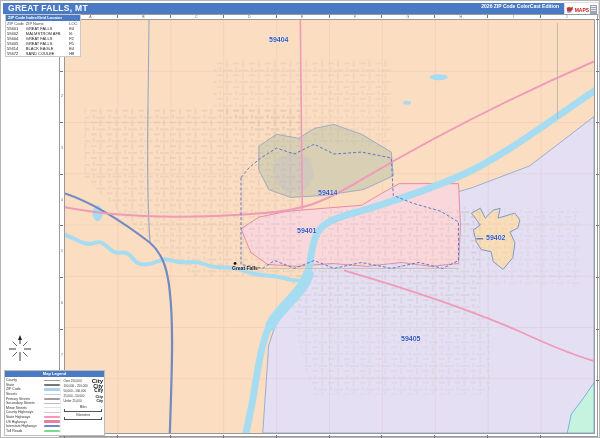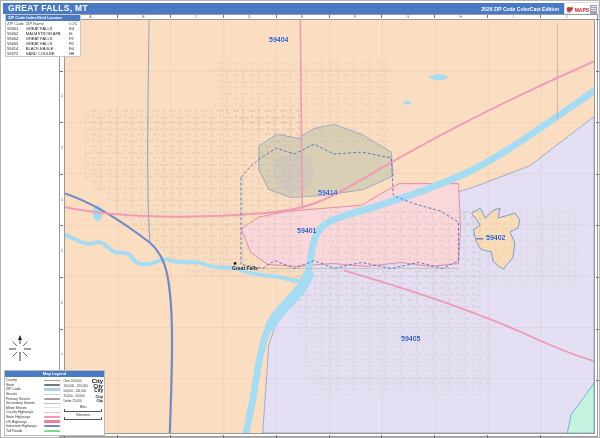--- a/index.html
+++ b/index.html
@@ -3,21 +3,21 @@
 <meta charset="utf-8">
 <style>
   * { margin:0; padding:0; box-sizing:border-box; }
   html,body { width:600px; height:438px; background:#ffffff; overflow:hidden;
               font-family:"Liberation Sans", sans-serif; }
   #page { position:absolute; left:0; top:0; width:600px; height:438px;
           background:#fff; border:1px solid #b5b5b5; }
 
   
   #titlebar { position:absolute; left:2px; top:2px; width:561px; height:11px;
-              background:#4b7ac5; color:#fff; display:flex; align-items:center;
+              background:#4b7ac5; color:#fff; display:flex; 
               justify-content:space-between; padding:0 5px; }
   #titlebar .t { font-size:8.5px; font-weight:bold; letter-spacing:.3px; line-height:11px;}
   #titlebar .e { font-size:5px; font-weight:bold; }
 
   
   #logo { position:absolute; left:563px; top:1px; width:35px; height:15px;
           background:#fff; border:1px solid #ddd; display:flex; align-items:center; gap:1px; padding:1px;}
   #logo .brand { color:#cc2222; font-weight:bold; font-size:5px; }
   #logo .txtbox { width:9px; height:9px; background:#9aa4b4; display:flex; flex-direction:column; gap:1px; padding:1px;}
   #logo .txtbox i { display:block; height:1px; background:#e8ecf2; }

